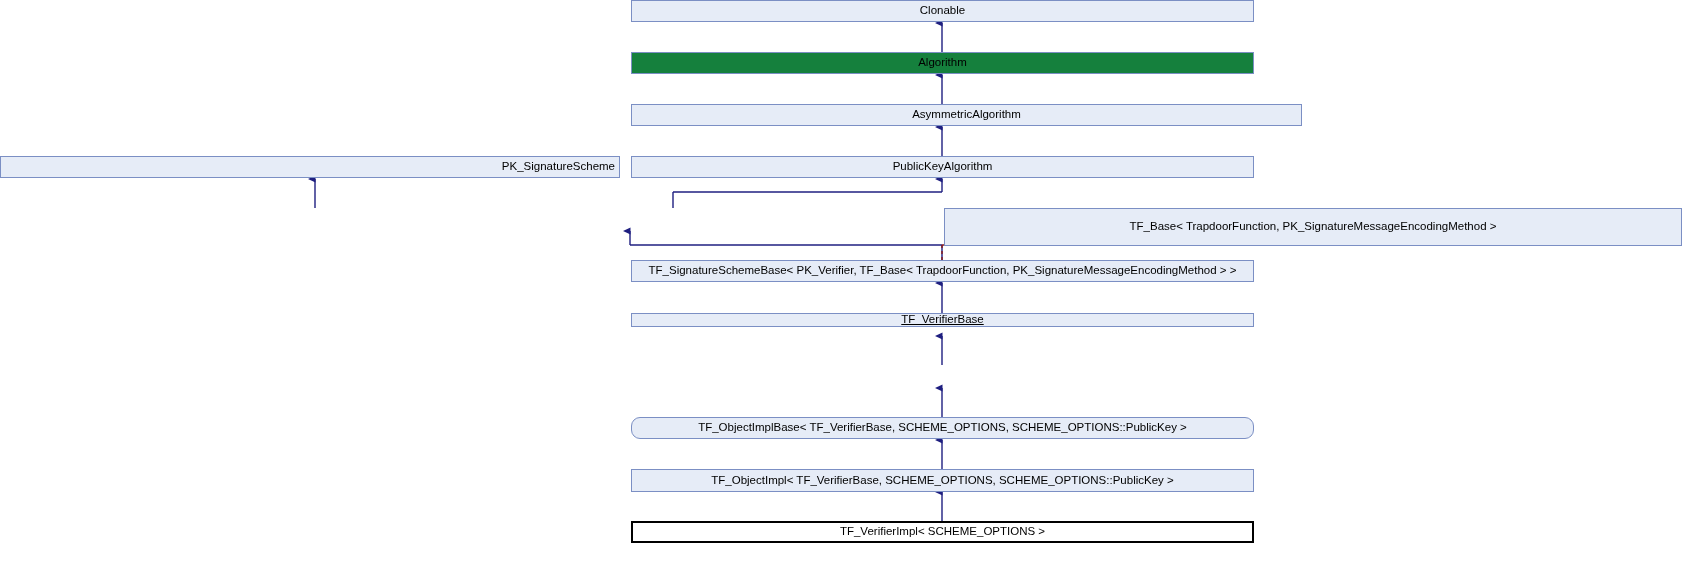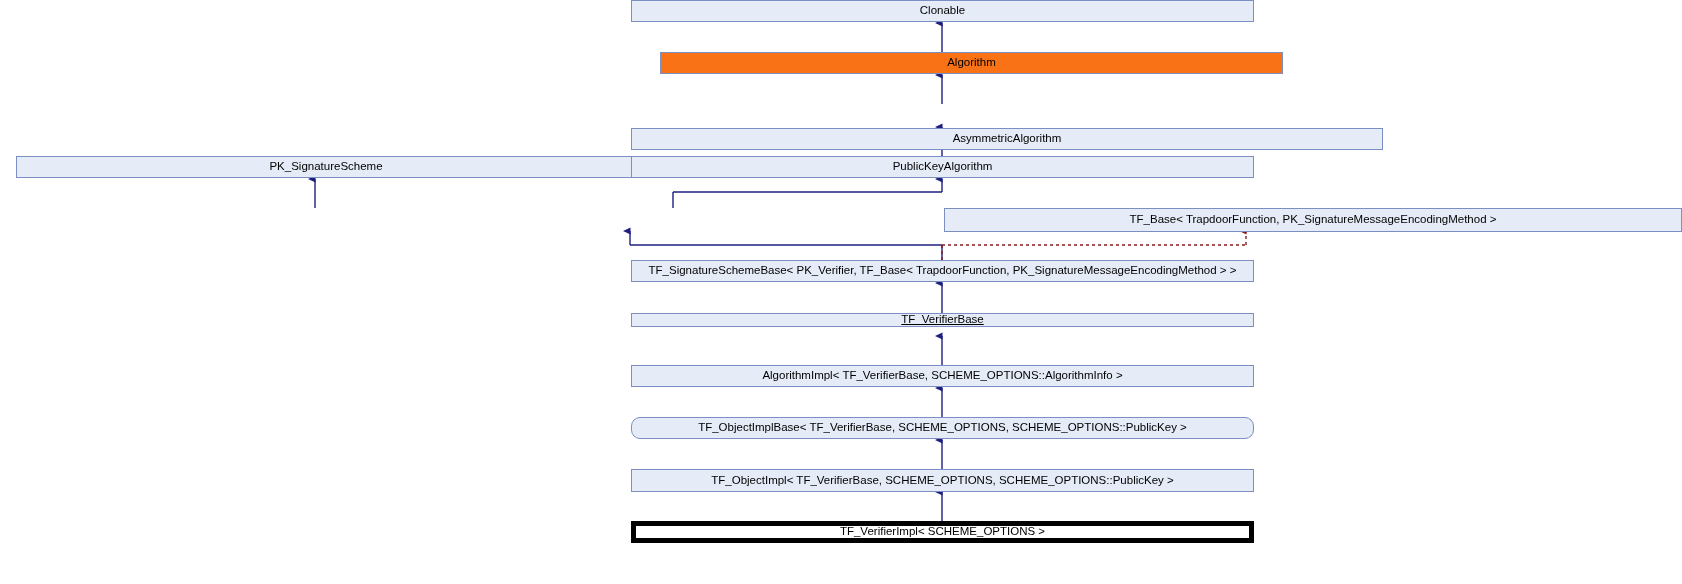--- a/index.html
+++ b/index.html
@@ -36,21 +36,21 @@
     line-height: 1;
     display: flex;
     align-items: center;
     justify-content: center;
     white-space: nowrap;
     overflow: hidden;
     z-index: 2;
   }
   .node.current {
     background: #ffffff;
-    border: 5px solid #14b8a6;
+    border: 2px solid #14b8a6;
   }
   .node-label {
     display: block;
     padding: 0 4px;
     text-align: center;
   }
 </style>
 </head>
 <body>
 
@@ -81,43 +81,40 @@
       <line x1="1246" y1="245" x2="1246" y2="231" stroke="#8b1a1a" stroke-width="1.4" stroke-dasharray="3,3" marker-end="url(#arrow-tpl)"></line>
       <line x1="942" y1="313" x2="942" y2="283" stroke="#1f1f80" stroke-width="1.4" marker-end="url(#arrow-inh)"></line>
       <line x1="942" y1="365" x2="942" y2="336" stroke="#1f1f80" stroke-width="1.4" marker-end="url(#arrow-inh)"></line>
       <line x1="942" y1="417" x2="942" y2="388" stroke="#1f1f80" stroke-width="1.4" marker-end="url(#arrow-inh)"></line>
       <line x1="942" y1="469" x2="942" y2="440" stroke="#1f1f80" stroke-width="1.4" marker-end="url(#arrow-inh)"></line>
       <line x1="942" y1="521" x2="942" y2="492" stroke="#1f1f80" stroke-width="1.4" marker-end="url(#arrow-inh)"></line>
     </svg>
 <div class="node" style="left: 631px; top: 0px; width: 623px; height: 22px; background: rgb(230, 236, 247); border-color: rgb(123, 143, 196);">
       <span class="node-label">Clonable</span>
     </div>
-    <div class="node" style="left: 660px; top: 52px; width: 623px; height: 22px; background: #f97316; border-color: rgb(123, 143, 196);">
+    <div class="node" style="left: 631px; top: 52px; width: 623px; height: 22px; background: #15803d; border-color: rgb(123, 143, 196);">
       <span class="node-label">Algorithm</span>
     </div>
-    <div class="node" style="left: 631px; top: 104px; width: 752px; height: 22px; background: rgb(230, 236, 247); border-color: rgb(123, 143, 196); margin-top: 24px;">
+    <div class="node" style="left: 631px; top: 104px; width: 671px; height: 22px; background: rgb(230, 236, 247); border-color: rgb(123, 143, 196);">
       <span class="node-label">AsymmetricAlgorithm</span>
     </div>
-    <div class="node" style="left: 16px; top: 156px; width: 620px; height: 22px; background: rgb(230, 236, 247); border-color: rgb(123, 143, 196);">
+    <div class="node" style="left: 0px; top: 156px; width: 620px; height: 22px; background: rgb(230, 236, 247); border-color: rgb(123, 143, 196); justify-content: flex-end;">
       <span class="node-label">PK_SignatureScheme</span>
     </div>
     <div class="node" style="left: 631px; top: 156px; width: 623px; height: 22px; background: rgb(230, 236, 247); border-color: rgb(123, 143, 196);">
       <span class="node-label">PublicKeyAlgorithm</span>
     </div>
-    <div class="node" style="left: 944px; top: 208px; width: 738px; height: 24px; background: rgb(230, 236, 247); border-color: rgb(123, 143, 196);">
+    <div class="node" style="left: 944px; top: 208px; width: 738px; height: 38px; background: rgb(230, 236, 247); border-color: rgb(123, 143, 196);">
       <span class="node-label">TF_Base&lt; TrapdoorFunction, PK_SignatureMessageEncodingMethod &gt;</span>
     </div>
     <div class="node" style="left: 631px; top: 260px; width: 623px; height: 22px; background: rgb(230, 236, 247); border-color: rgb(123, 143, 196);">
       <span class="node-label">TF_SignatureSchemeBase&lt; PK_Verifier, TF_Base&lt; TrapdoorFunction, PK_SignatureMessageEncodingMethod &gt; &gt;</span>
     </div>
     <div class="node" style="left: 631px; top: 313px; width: 623px; height: 14px; background: rgb(230, 236, 247); border-color: rgb(123, 143, 196); text-decoration: underline;">
       <span class="node-label">TF_VerifierBase</span>
-    </div>
-    <div class="node" style="left: 631px; top: 365px; width: 623px; height: 22px; background: rgb(230, 236, 247); border-color: rgb(123, 143, 196);">
-      <span class="node-label">AlgorithmImpl&lt; TF_VerifierBase, SCHEME_OPTIONS::AlgorithmInfo &gt;</span>
     </div>
     <div class="node" style="left: 631px; top: 417px; width: 623px; height: 22px; background: rgb(230, 236, 247); border-color: rgb(123, 143, 196); border-radius: 9px;">
       <span class="node-label">TF_ObjectImplBase&lt; TF_VerifierBase, SCHEME_OPTIONS, SCHEME_OPTIONS::PublicKey &gt;</span>
     </div>
     <div class="node" style="left: 631px; top: 469px; width: 623px; height: 23px; background: rgb(230, 236, 247); border-color: rgb(123, 143, 196);">
       <span class="node-label">TF_ObjectImpl&lt; TF_VerifierBase, SCHEME_OPTIONS, SCHEME_OPTIONS::PublicKey &gt;</span>
     </div>
     <div class="node current" style="left: 631px; top: 521px; width: 623px; height: 22px; background: rgb(255, 255, 255); border-color: rgb(0, 0, 0);">
       <span class="node-label">TF_VerifierImpl&lt; SCHEME_OPTIONS &gt;</span>
     </div>

